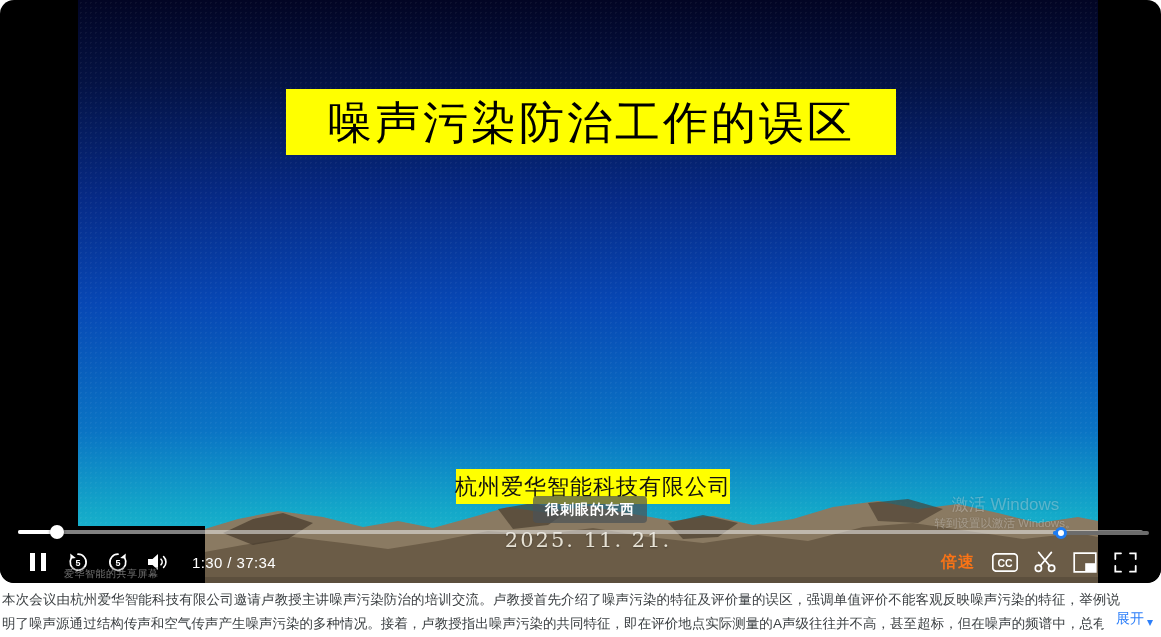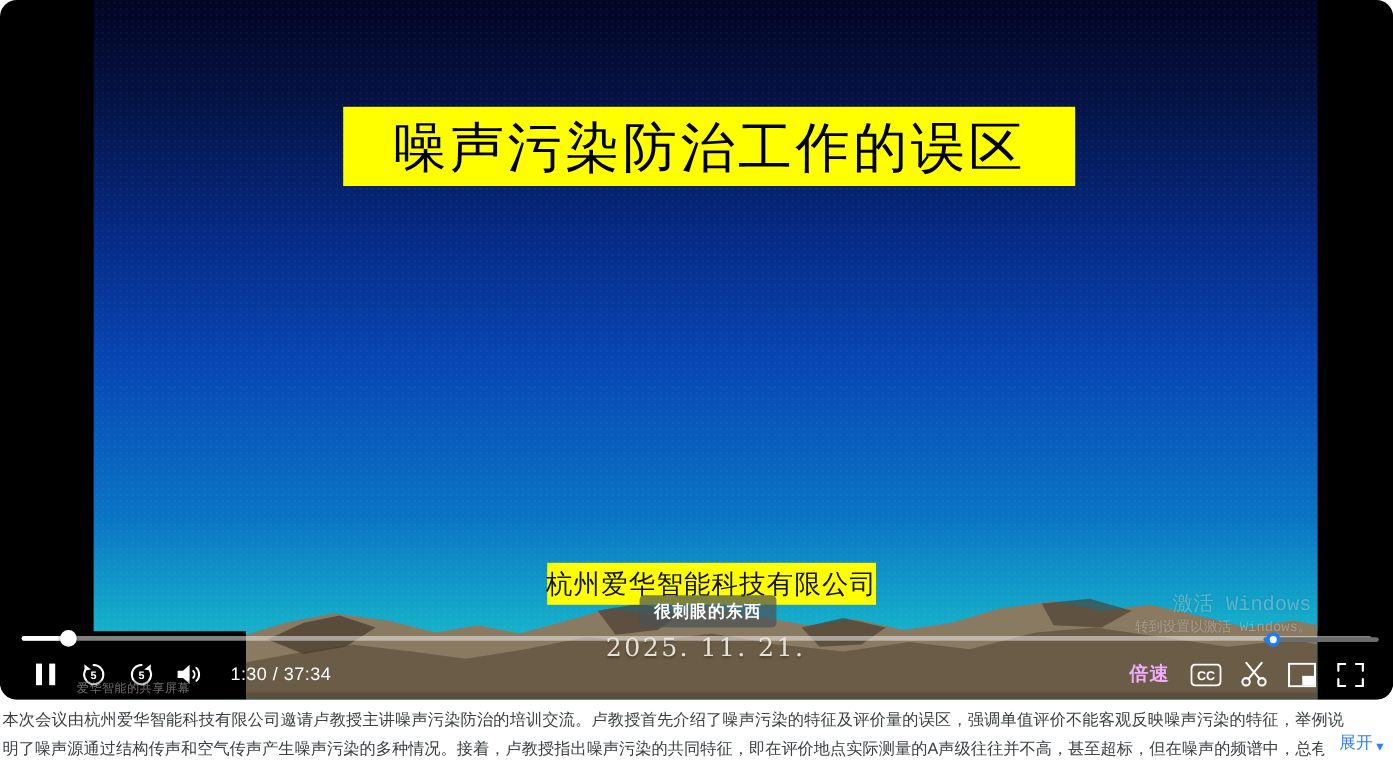--- a/index.html
+++ b/index.html
@@ -118,25 +118,24 @@
     font-weight: 700;
     letter-spacing: 1px;
     white-space: nowrap;
     line-height: 1.3;
   }
 
   
   #win-watermark {
     position: absolute; left: 840px; top: 494px;
     width: 175px;
-    text-align: right;
+    text-align: center;
     color: rgba(255,255,255,0.30);
     text-shadow: 0 0 2px rgba(0,0,0,0.15);
     pointer-events: none;
-    font-family: Liberation Mono, monospace;
   }
   #win-watermark .wm-title { font-size: 17px; line-height: 1.25; font-weight: 400; }
   #win-watermark .wm-sub  { font-size: 11.5px; line-height: 1.35; margin-top: 1px; }
 
   
   .ctrl-panel {
     position: absolute; bottom: 0;
     height: 57px;
     background: #000;
   }
@@ -217,21 +216,21 @@
     font-size: 15px;
     color: #ffffff;
     margin-left: 14px;
     white-space: nowrap;
     letter-spacing: 0.4px;
   }
   #speed-btn {
     width: auto; padding: 0 10px;
     font-size: 16px; font-weight: 700;
     letter-spacing: 1px;
-    color: #f0abfc;
+    color: #f97316;
   }
 
   
   #share-watermark {
     position: absolute; left: 62px; bottom: 2px;
     font-size: 10px;
     color: rgba(255,255,255,0.42);
     letter-spacing: 0.5px;
     white-space: nowrap;
     background: rgba(0,0,0,0.25);

